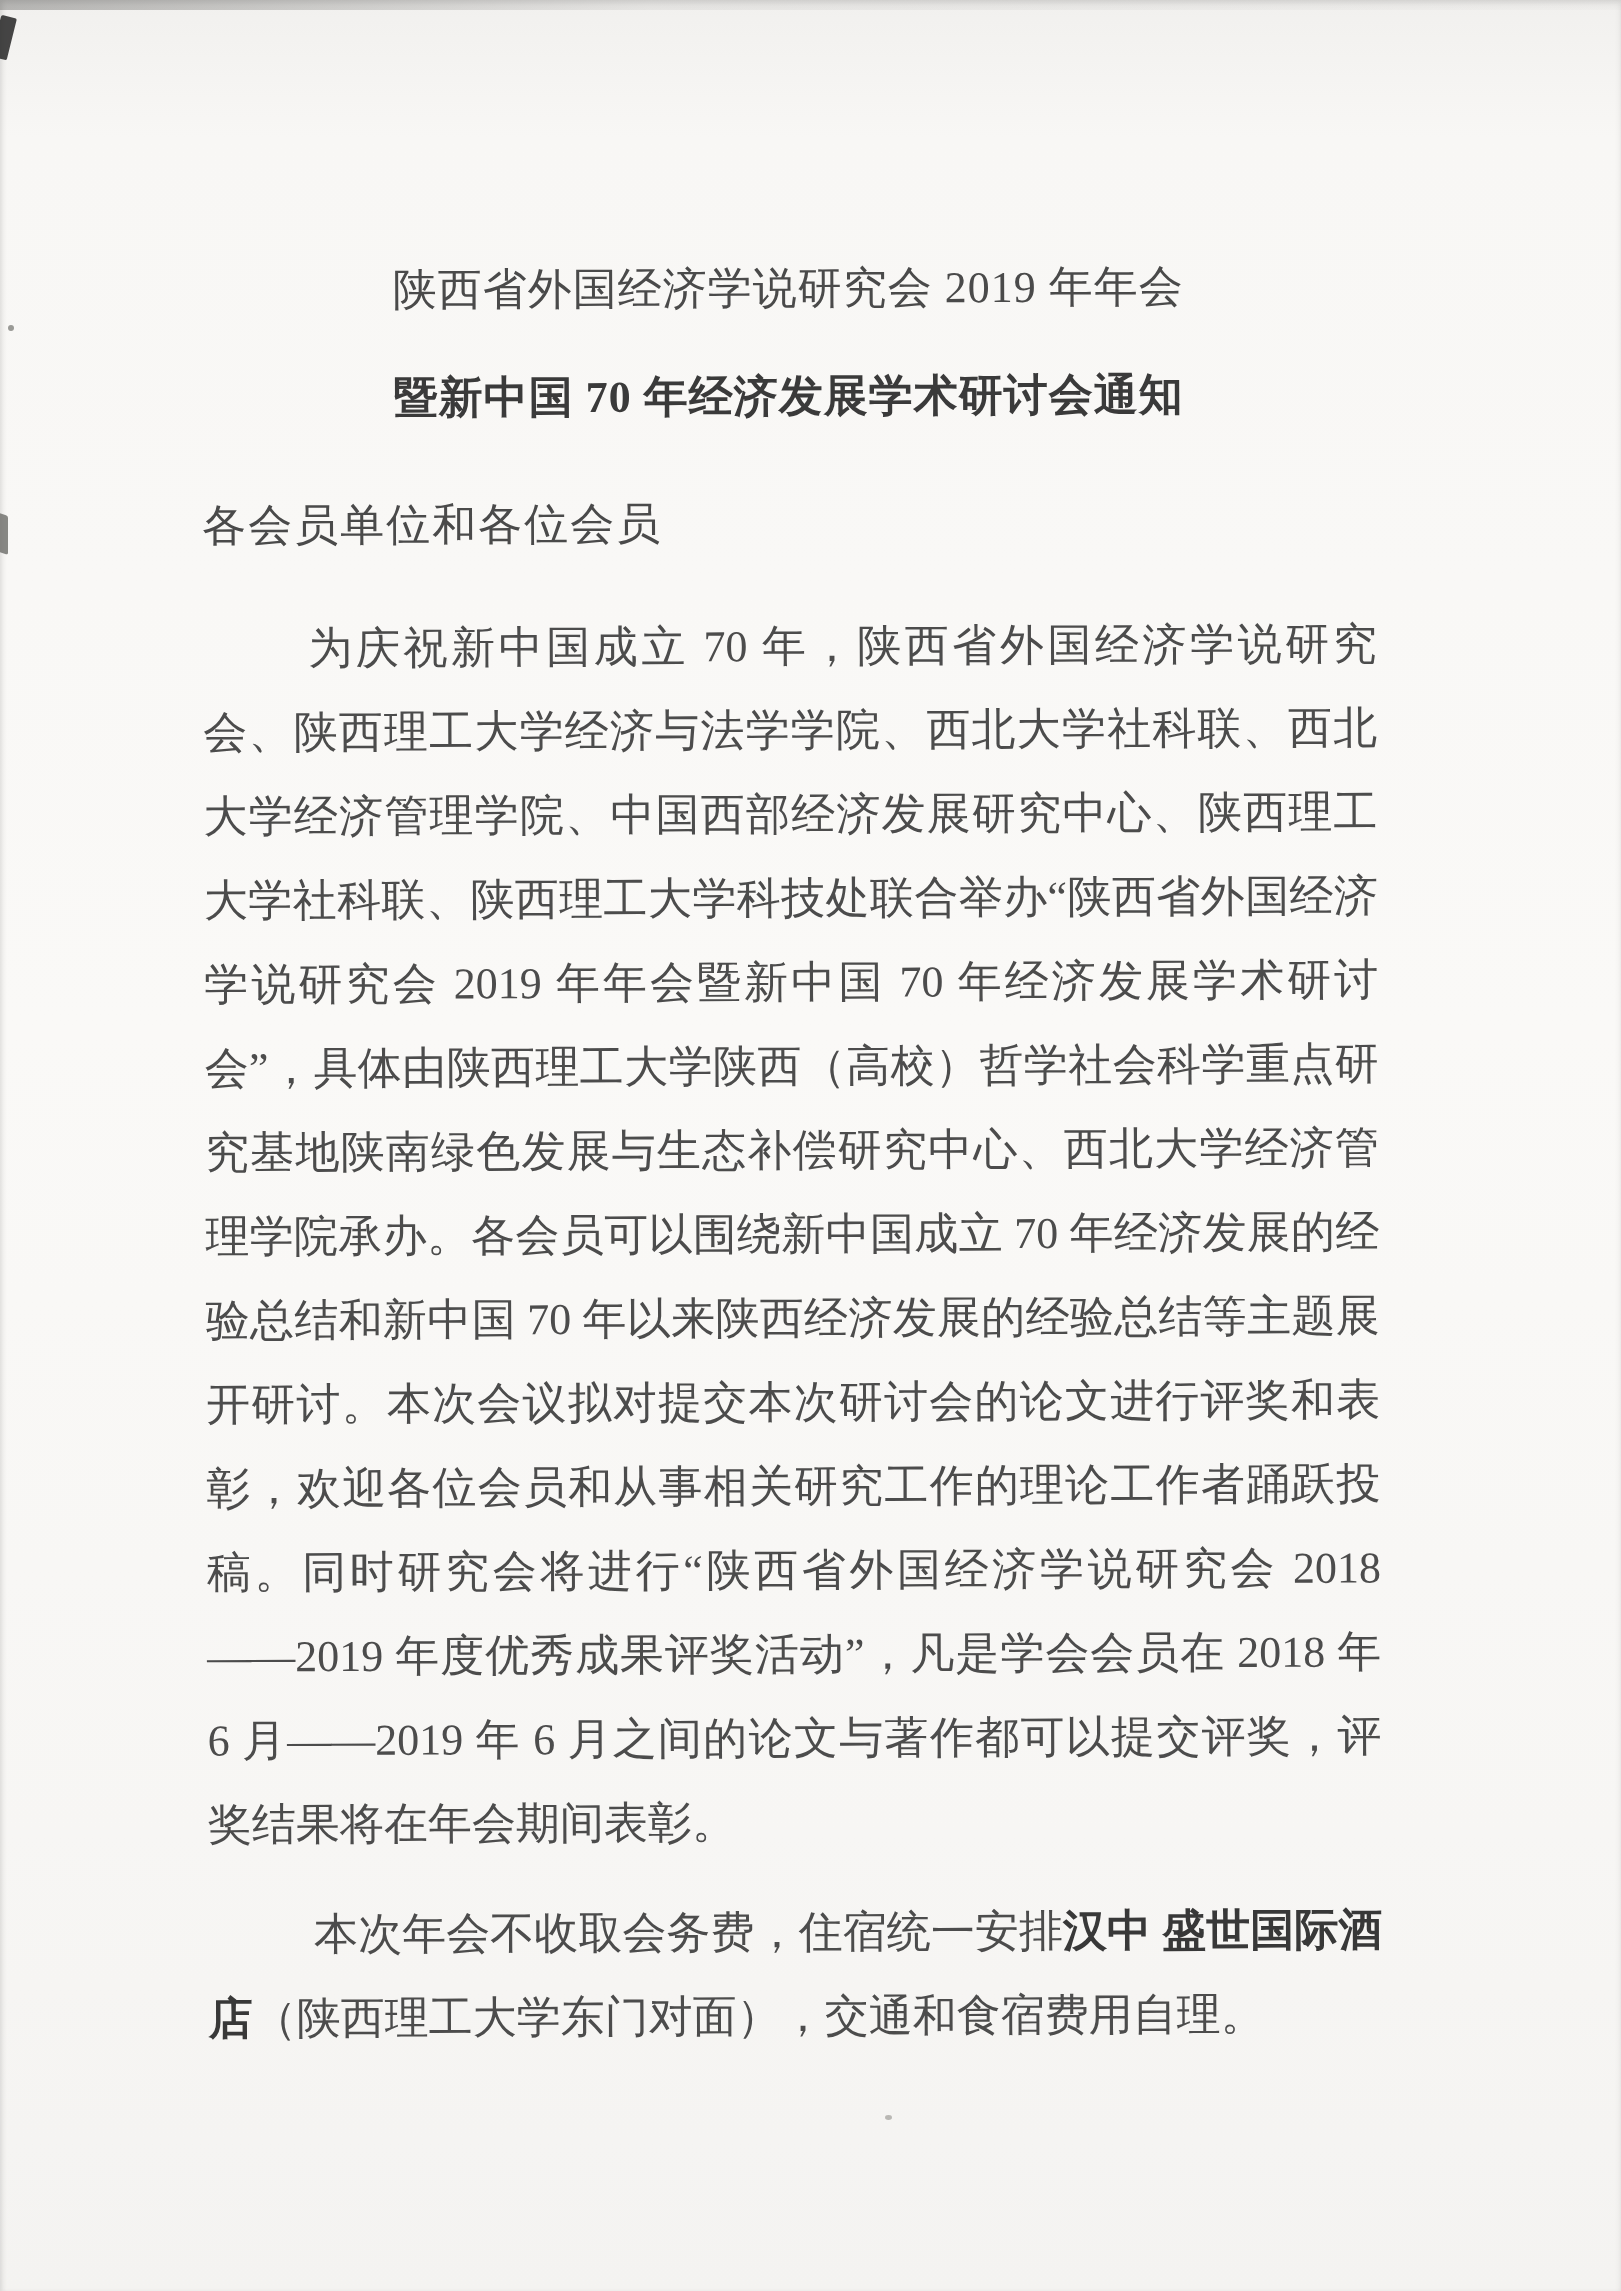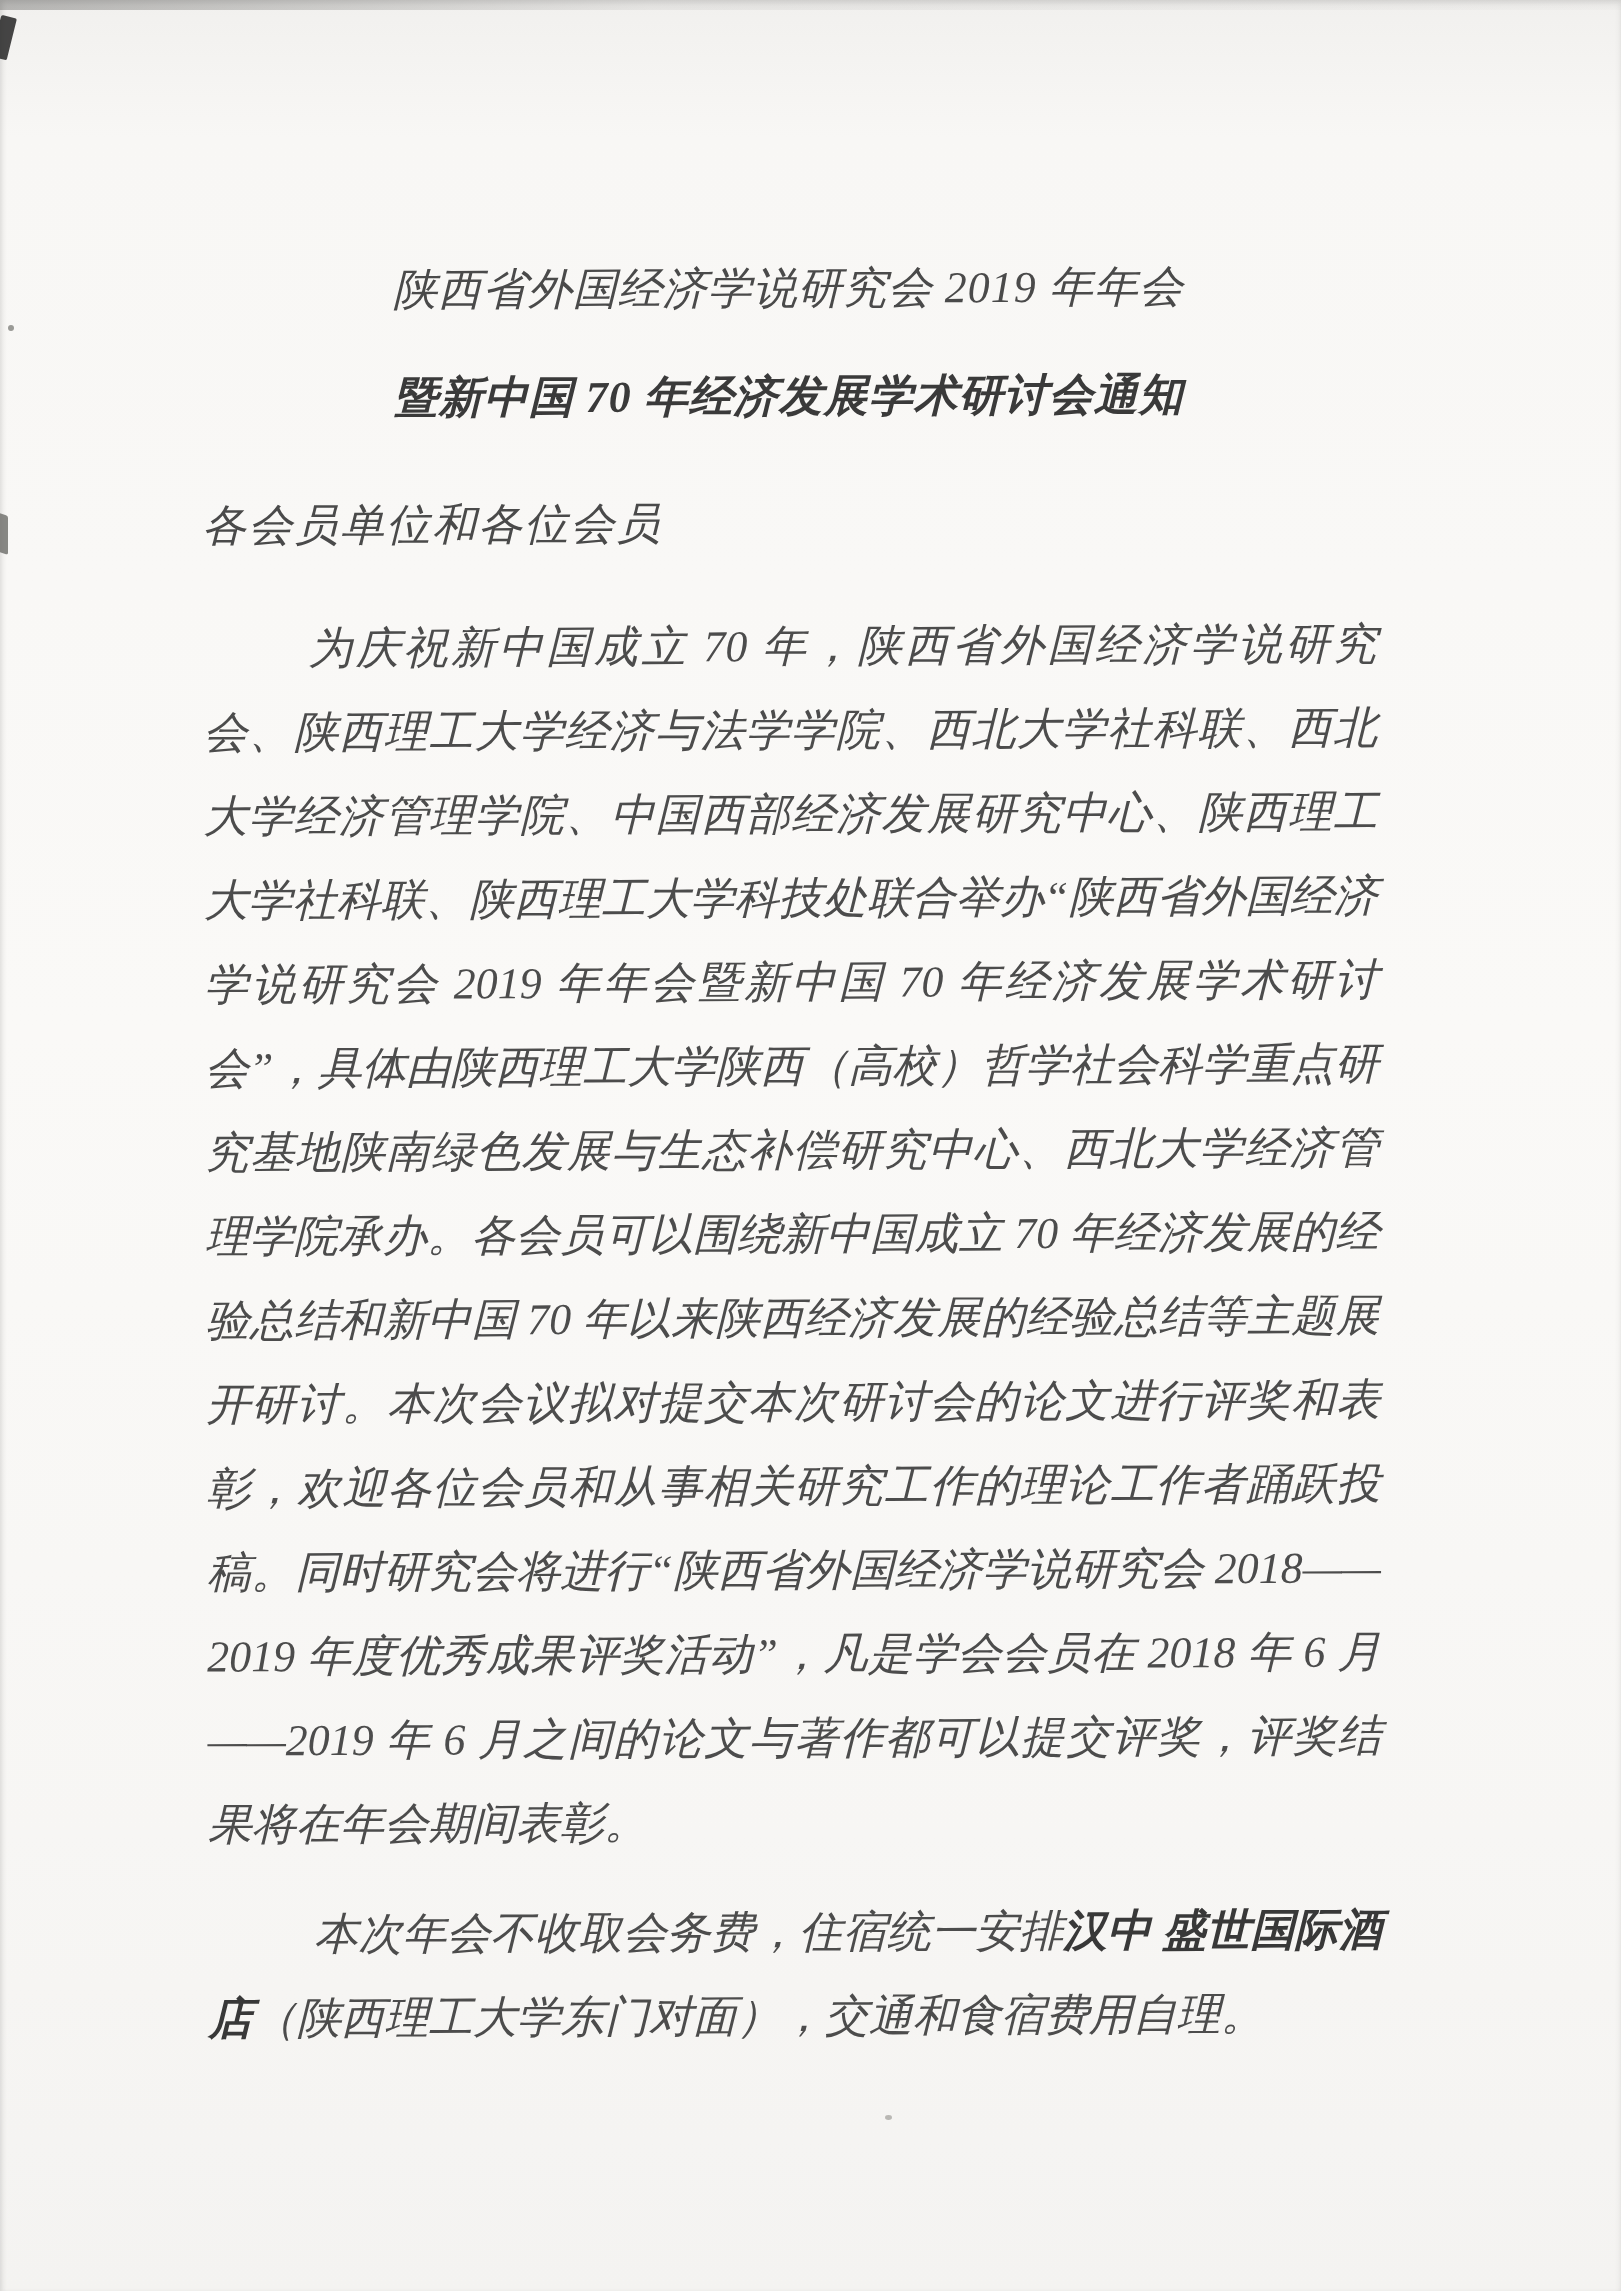--- a/index.html
+++ b/index.html
@@ -13,21 +13,20 @@
     font-family: "Liberation Serif", serif;
   }
   .page {
     position: relative;
     width: 1621px;
     height: 2292px;
     overflow: hidden;
     background: linear-gradient(180deg, #f1f0ee 0%, #f8f7f5 6%, #faf9f7 45%, #f7f6f4 80%, #f4f3f1 100%);
     box-shadow: inset 0 2.9px 5.9px rgba(0,0,0,0.10), inset 2.9px 0 4.9px rgba(0,0,0,0.05);
     color: #4a4a4a;
-    font-style: italic;
   }
   .content {
     position: absolute;
     left: 201px;
     top: 235px;
     width: 1174px;
     transform: rotate(-0.25deg);
     transform-origin: 50% 0;
   }
   .title-line {

